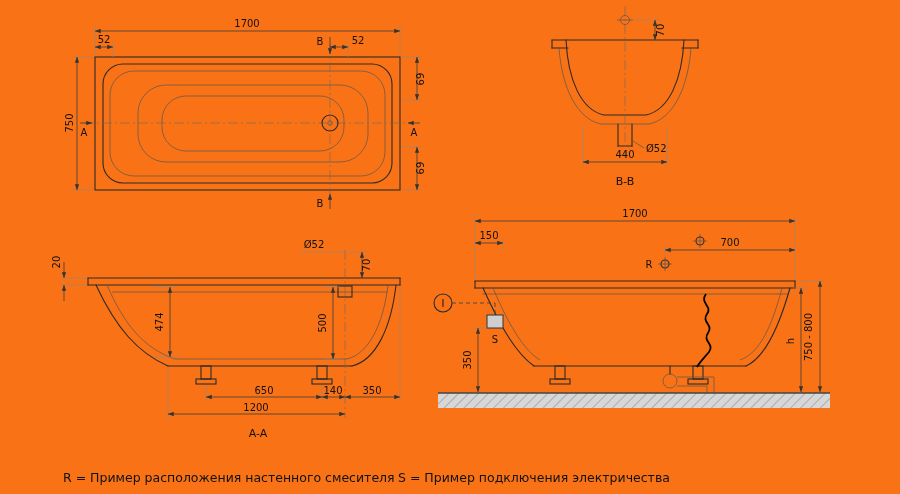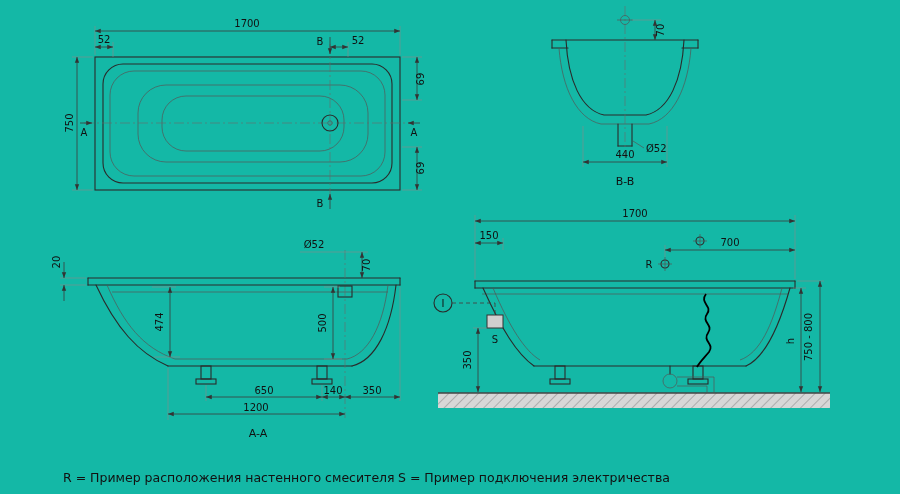--- a/index.html
+++ b/index.html
@@ -1,16 +1,16 @@
 <!DOCTYPE html>
 <html><head>
 <meta charset="utf-8">
 <style>
   html,body{margin:0;padding:0;background:#fff;}
-  .canvas{position:relative;width:900px;height:494px;background:#14b8a6;overflow:hidden;
+  .canvas{position:relative;width:900px;height:494px;background:#f97316;overflow:hidden;
           font-family:"DejaVu Sans", sans-serif;}
   svg{display:block;}
   .draw{stroke:#2a2a2a;stroke-width:1.1;fill:none;stroke-linecap:round;}
   .thin{stroke:#555;stroke-width:0.7;fill:none;}
   .dim{stroke:#3a3a3a;stroke-width:0.8;fill:none;}
   .ext{stroke:#8a8a8a;stroke-width:0.6;fill:none;}
   .cl{stroke:#6a6a6a;stroke-width:0.6;stroke-dasharray:10 3 2 3;fill:none;}
   .dsh{stroke:#444;stroke-width:0.9;stroke-dasharray:4 3;fill:none;}
   .cord{stroke:#000;stroke-width:1.8;fill:none;}
   text{font-family:"DejaVu Sans", sans-serif;font-size:10px;fill:#111;}

